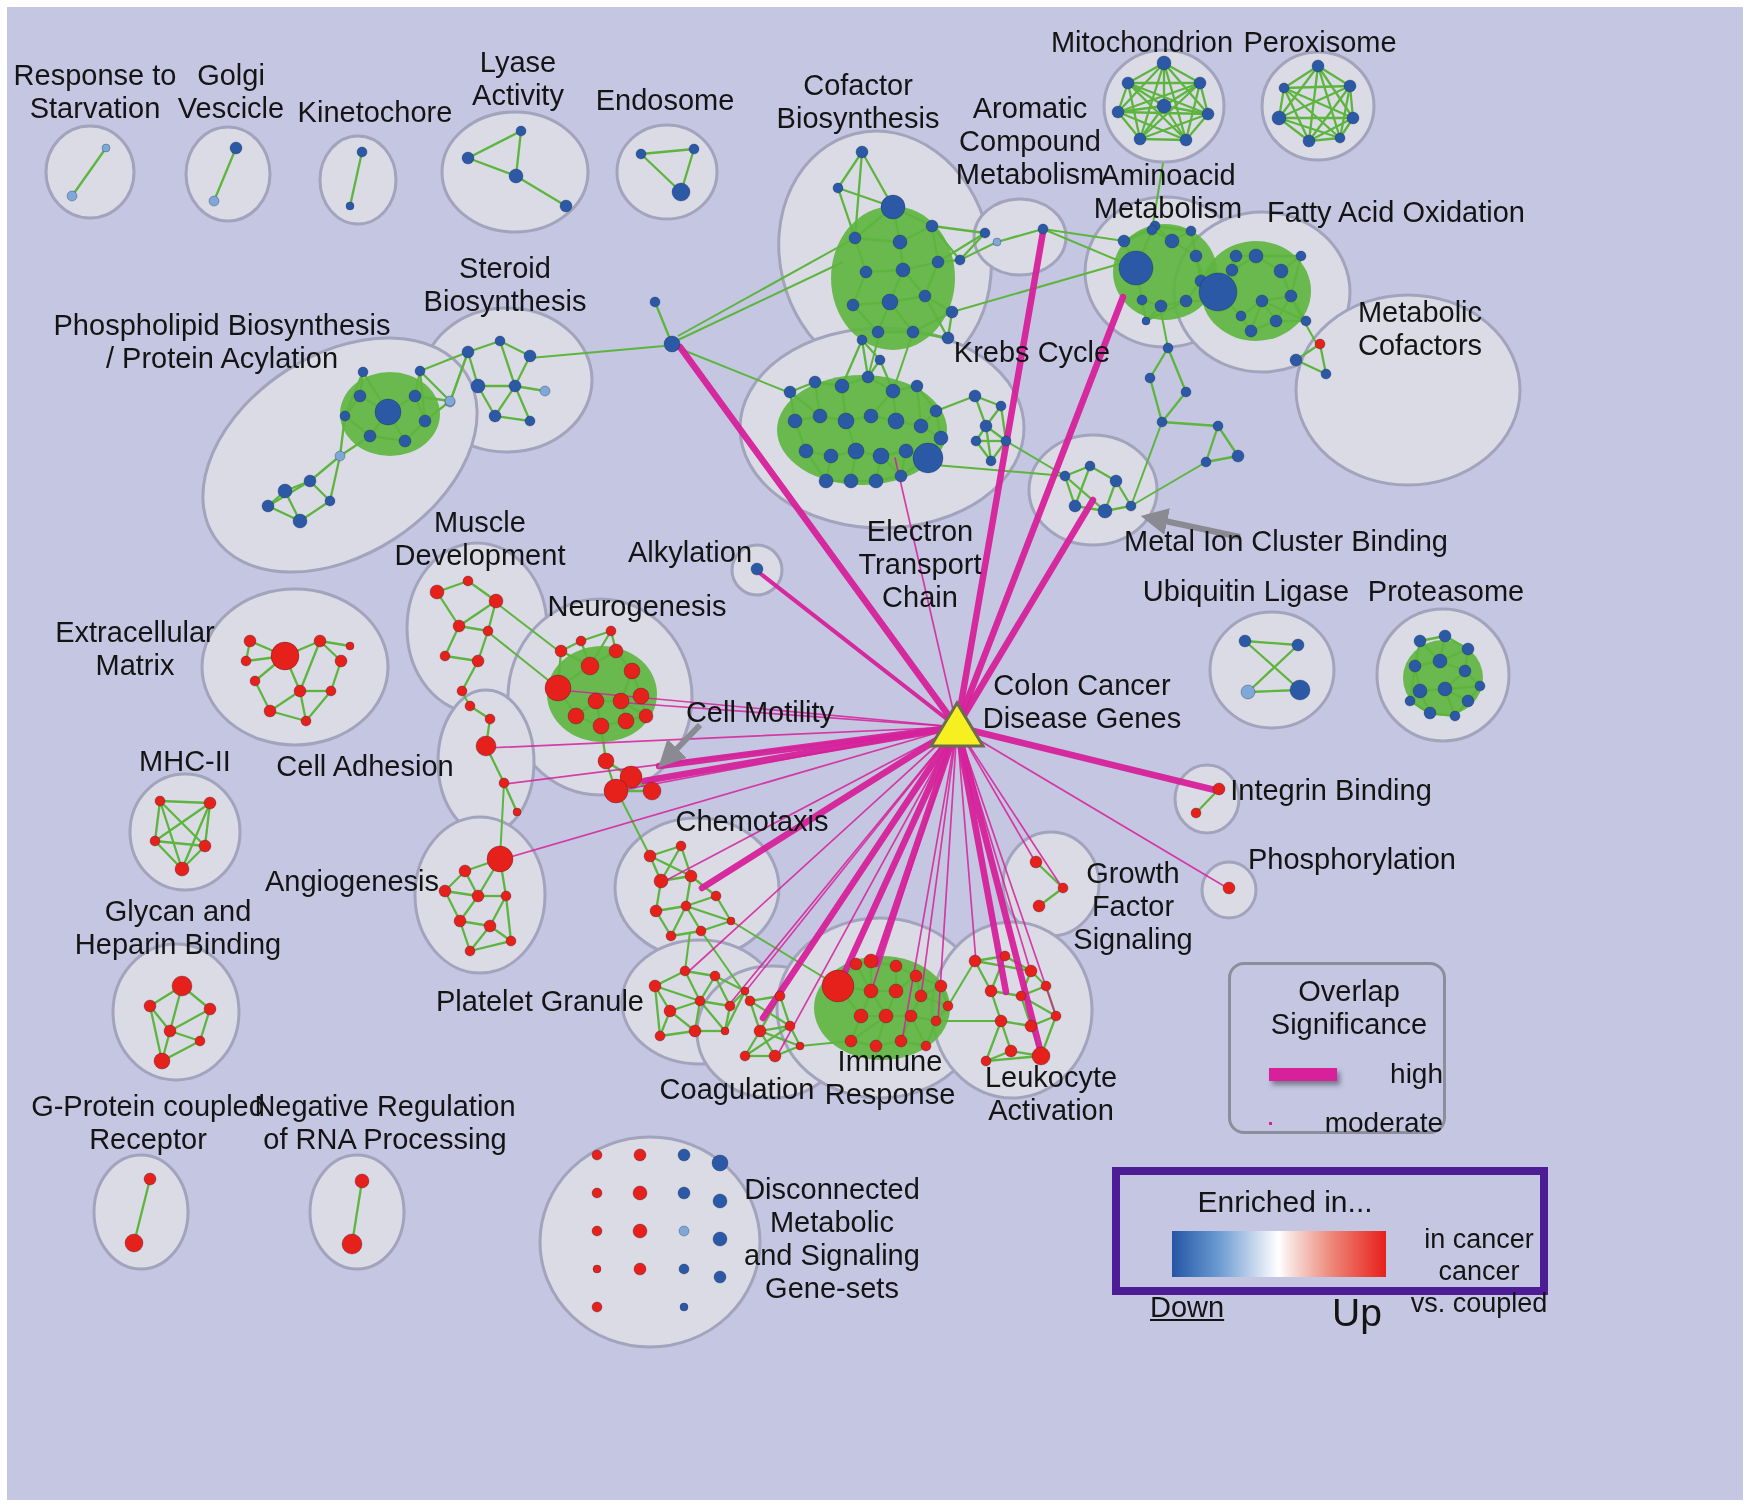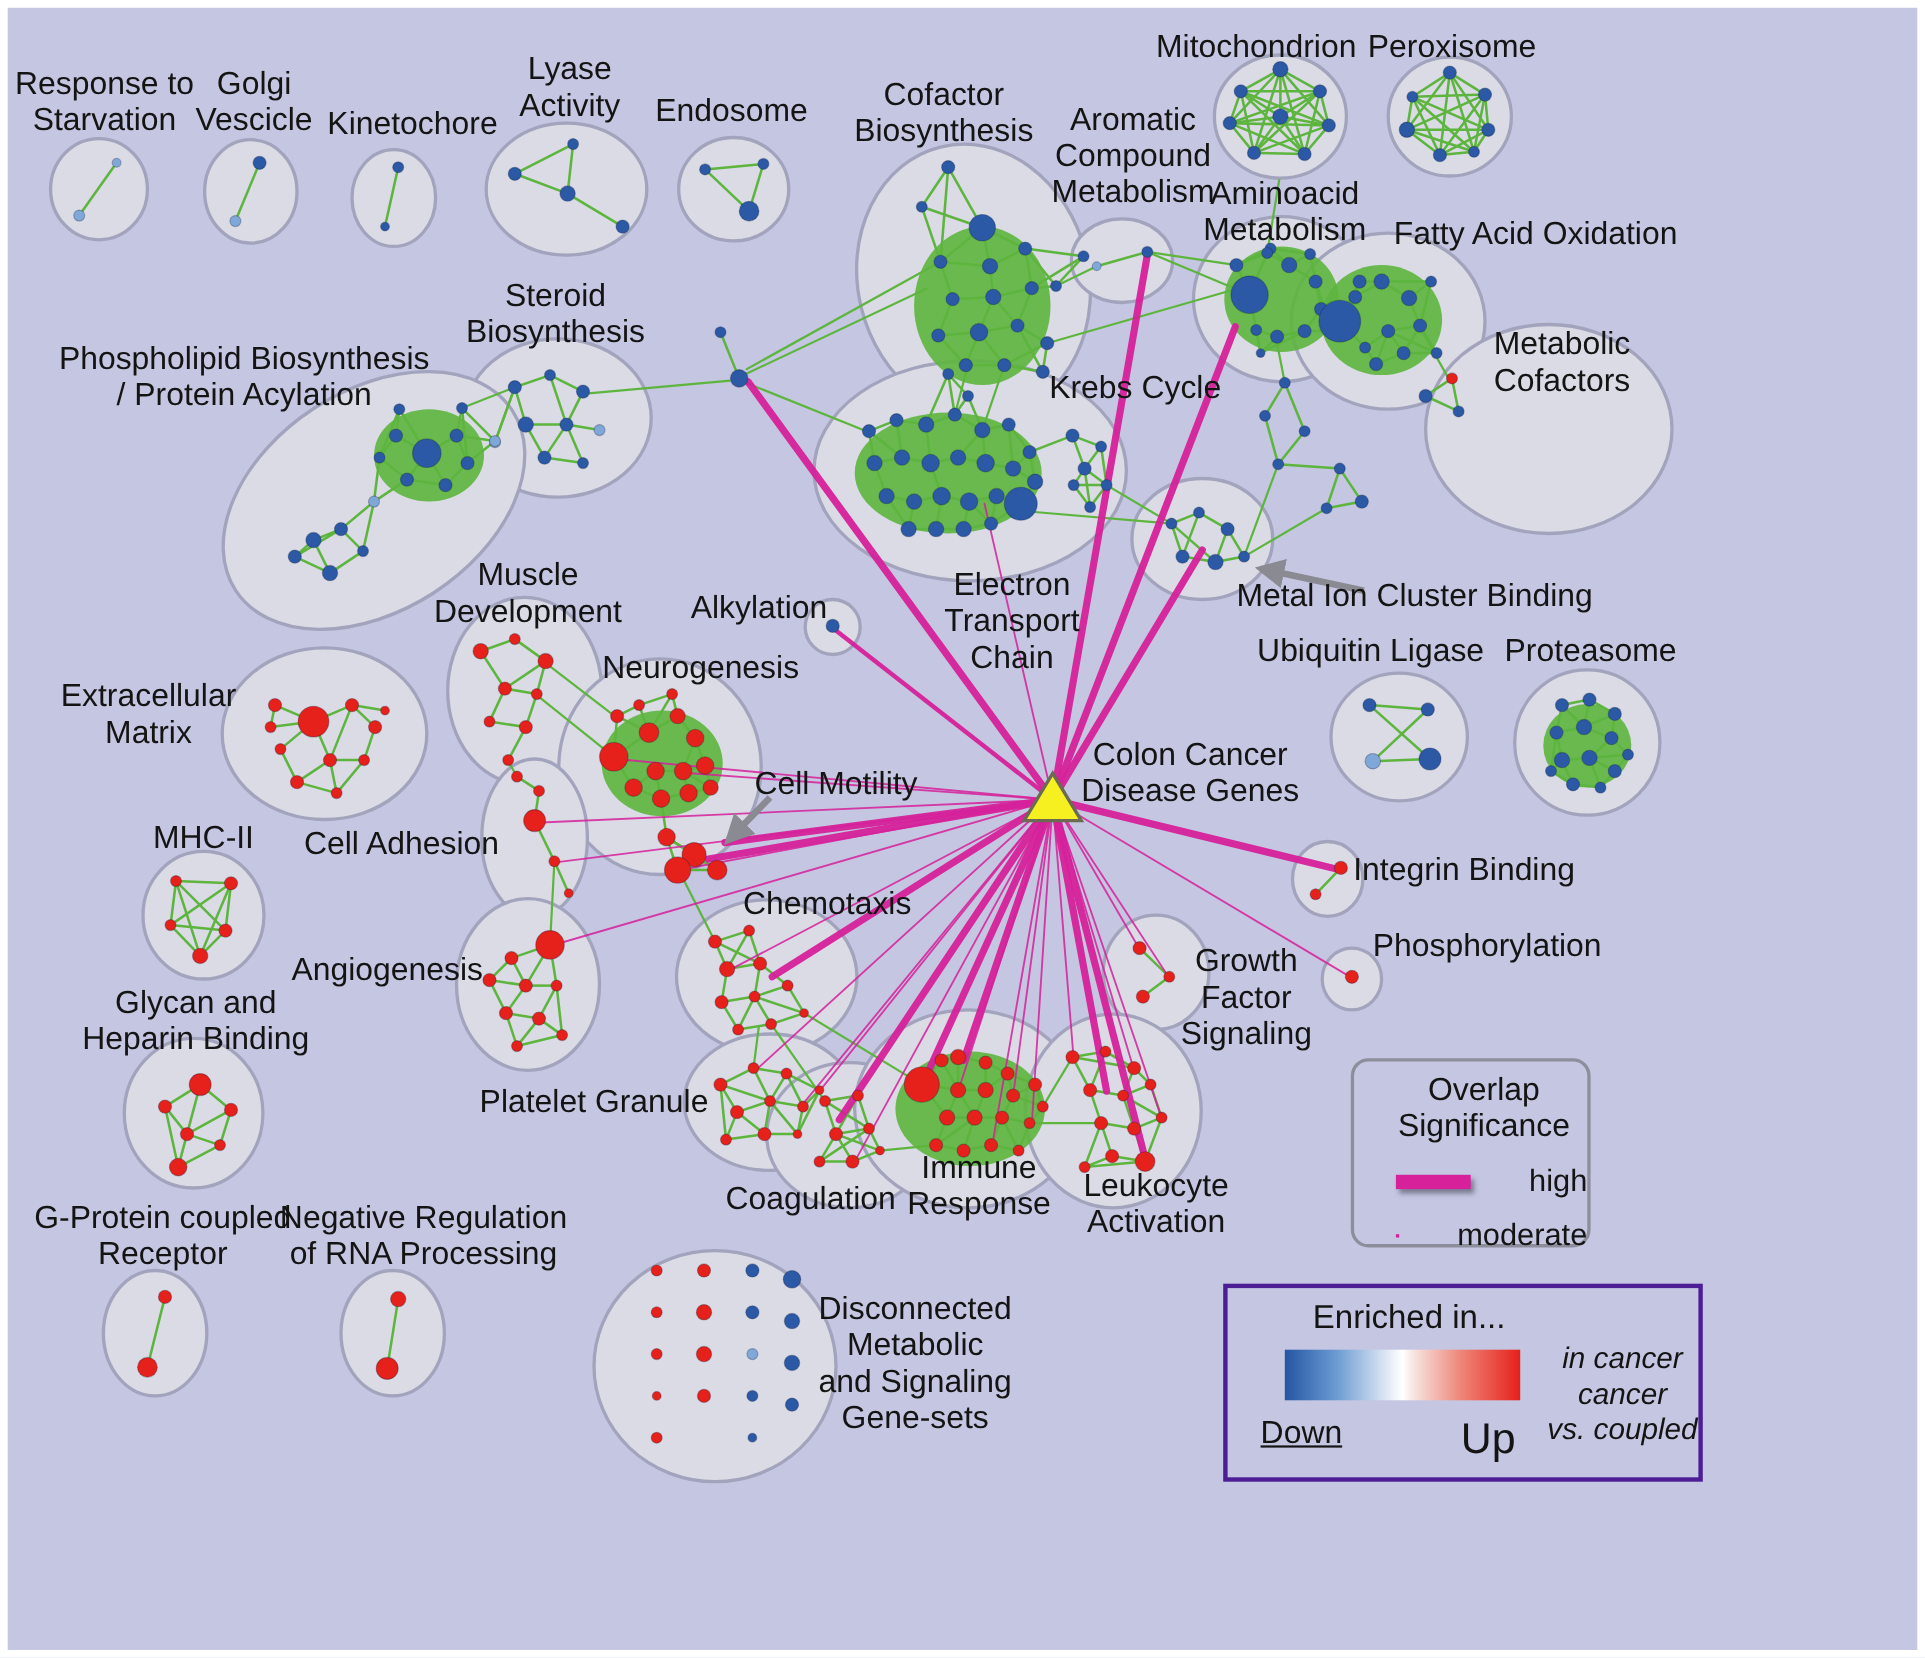--- a/index.html
+++ b/index.html
@@ -14,31 +14,31 @@
     left:1228px;top:962px;width:218px;height:172px;
     border:3px solid #8d8e9b;border-radius:16px;box-sizing:border-box;padding-left:24px;
   }
   .lg-title{margin-top:10px;text-align:center;font-size:29px;line-height:33px;}
   .lg-row{display:flex;align-items:center;margin:17px 0 0 14px;gap:37px;}
   .line-high{width:74px;height:13px;background:#d6219b;display:inline-block;
     box-shadow:3px 4px 5px rgba(80,80,100,0.65);}
   .line-mod{width:74px;height:3px;background:#d6219b;display:inline-block;}
   .lg-label{margin-left:16px;font-size:28px;}
   .enriched{
-    left:1112px;top:1167px;width:436px;height:180px;
-    border:4px solid #4c1d95;box-sizing:border-box;
+    left:1112px;top:1167px;width:436px;height:128px;
+    border:8px solid #4c1d95;box-sizing:border-box;
   }
   .en-title{position:absolute;left:0;top:10px;width:330px;text-align:center;font-size:30px;}
   .gradient-bar{
     position:absolute;left:52px;top:56px;width:214px;height:46px;
     background:linear-gradient(90deg,#2456a4 0%,#6c9bd2 22%,#e8eef7 45%,#ffffff 50%,#f7e3df 55%,#ee8578 75%,#e6201a 100%);
   }
   .en-down{position:absolute;left:30px;top:116px;font-size:29px;text-decoration:underline;}
   .en-up{position:absolute;left:212px;top:116px;font-size:39px;}
-  .en-note{position:absolute;left:288px;top:48px;width:142px;text-align:center;font-size:27px;line-height:32px;font-style:italic;}
+  .en-note{position:absolute;left:288px;top:48px;width:142px;text-align:center;font-size:27px;line-height:32px;}
 </style>
 </head>
 <body>
 
 <div id="stage">
   <svg id="network-svg" viewBox="0 0 1750 1507">
       <defs>
         <marker id="arrowhead" viewBox="0 0 10 10" refX="8" refY="5" markerWidth="4.5" markerHeight="4.5" orient="auto-start-reverse">
           <path d="M0,0 L10,5 L0,10 z" fill="#8a8a92"></path>
         </marker>

